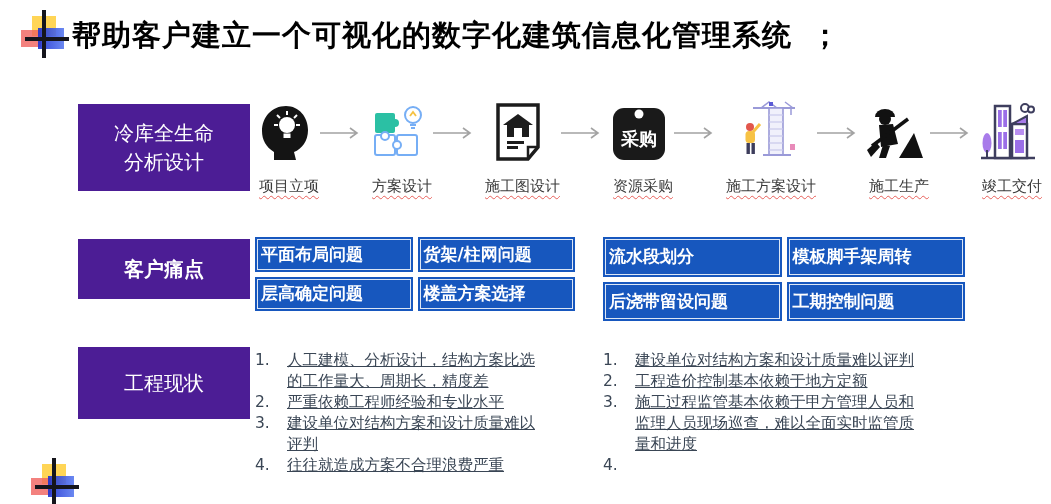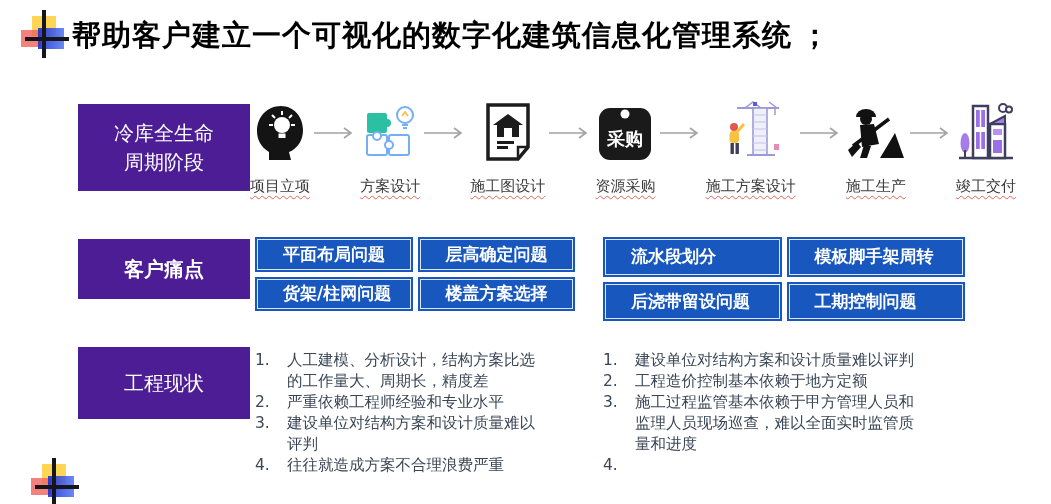--- a/index.html
+++ b/index.html
@@ -15,21 +15,21 @@
   .deco .sq.yellow { left:14px; top:6px;  width:24px; height:20px; background:#FFD34D; opacity:.95; }
   .deco .sq.red    { left:3px;  top:20px; width:20px; height:17px; background:#F0625E; opacity:.8; }
   .deco .sq.blue   { left:20px; top:18px; width:26px; height:21px; background:linear-gradient(90deg,#1B2FD0,#5A7BF0); opacity:.9; }
   .deco .bar-v { position:absolute; left:24px; top:0;  width:4px;  height:48px; background:#15151c; }
   .deco .bar-h { position:absolute; left:7px;  top:27px; width:44px; height:4px; background:#15151c; }
   .deco-top { left:18px; top:10px; }
   .deco-bottom { left:28px; top:458px; }
 
   .title {
     position:absolute; left:72px; top:16px; width:950px;
-    font-family:Liberation Serif, serif;
+    font-family:Liberation Mono, monospace;
     font-size:29px; color:#000; letter-spacing:1px; white-space:nowrap;
   }
 
   .blue-box {
     position:absolute; background:#4c1d95; color:#fff;
     display:flex; flex-direction:column; align-items:center; justify-content:center;
     font-size:20px; font-weight:500; line-height:1.45; text-align:center;
   }
   .box-lifecycle { left:78px; top:104px; width:172px; height:87px; }
   .box-pain      { left:78px; top:239px; width:172px; height:60px;font-weight:bold; }
@@ -40,62 +40,63 @@
     position:absolute; left:250px; top:94px; width:766px; height:112px;
     display:flex; align-items:flex-start; justify-content:space-between;
   }
   .stage { display:flex; flex-direction:column; align-items:center; }
   .icon-wrap { height:76px; display:flex; align-items:center; justify-content:flex-start; }
   .stage-label {
     margin-top:7px; font-size:15px; color:#3b3b3b; white-space:nowrap;
     text-decoration-line:underline; text-decoration-style:wavy;
     text-decoration-color:#e8605a; text-decoration-thickness:1px;
     text-underline-offset:4px;
+    padding-left:9px;
   }
   .arrow { margin-top:32px; flex:none; }
 
   
   .chip-grid {
     position:absolute; display:grid; grid-template-columns:1fr 1fr;
     grid-template-rows:1fr 1fr; gap:5px;
   }
   .chips-left  { left:255px; top:237px; width:320px; height:74px; }
   .chips-right { left:603px; top:237px; width:362px; height:84px; }
   .chip {
     background:#1757BE; color:#fff; font-weight:bold; font-size:17px;
-    display:flex; align-items:center; padding-left:28px; white-space:nowrap;
+    display:flex; align-items:center; padding-left:6px; white-space:nowrap;
     box-shadow: inset 0 0 0 2px #1757BE, inset 0 0 0 3px rgba(255,255,255,.85);
   }
 
   
   .num-list { position:absolute; font-size:15.5px; color:#3A4655; line-height:21px; }
   .list-left  { left:255px; top:350px; width:292px; }
   .list-right { left:603px; top:350px; width:318px; }
   .li { display:flex; }
   .li .num { flex:none; width:32px; }
-  .li .txt { flex:1; }
+  .li .txt { flex:1;text-decoration:underline; }
 </style>
 </head>
 <body>
 
 <div class="slide">
 
   <div class="deco deco-top">
     <div class="sq yellow"></div>
       <div class="sq red"></div>
       <div class="sq blue"></div>
     <div class="bar-v"></div>
       <div class="bar-h"></div>
   </div>
 
   <h1 class="title">帮助客户建立一个可视化的数字化建筑信息化管理系统 ；</h1>
 
   <div class="blue-box box-lifecycle">
     <span>冷库全生命</span>
-    <span>周期阶段</span>
+    <span>分析设计</span>
   </div>
 
   <div class="stages">
 
     <div class="stage">
       <div class="icon-wrap">
         <svg width="52" height="58" viewBox="0 0 52 58">
           <path d="M15 57 L15 49 C7 44 3 37 3 28 C3 14 13 3 27 3 C40 3 49 14 49 27 C49 38 43 46 35 49 L37 57 Z" fill="#141414"></path>
           <circle cx="28" cy="22" r="8" fill="#ffffff"></circle>
           <rect x="24.5" y="30.5" width="7" height="4.5" fill="#ffffff"></rect>
@@ -245,22 +246,22 @@
     </div>
 
   </div>
 
   <div class="blue-box box-pain">
     <span>客户痛点</span>
   </div>
 
   <div class="chip-grid chips-left">
     <div class="chip">平面布局问题</div>
+    <div class="chip">货架/柱网问题</div>
     <div class="chip">层高确定问题</div>
-    <div class="chip">货架/柱网问题</div>
     <div class="chip">楼盖方案选择</div>
   </div>
 
   <div class="chip-grid chips-right">
     <div class="chip">流水段划分</div>
     <div class="chip">模板脚手架周转</div>
     <div class="chip">后浇带留设问题</div>
     <div class="chip">工期控制问题</div>
   </div>
 

